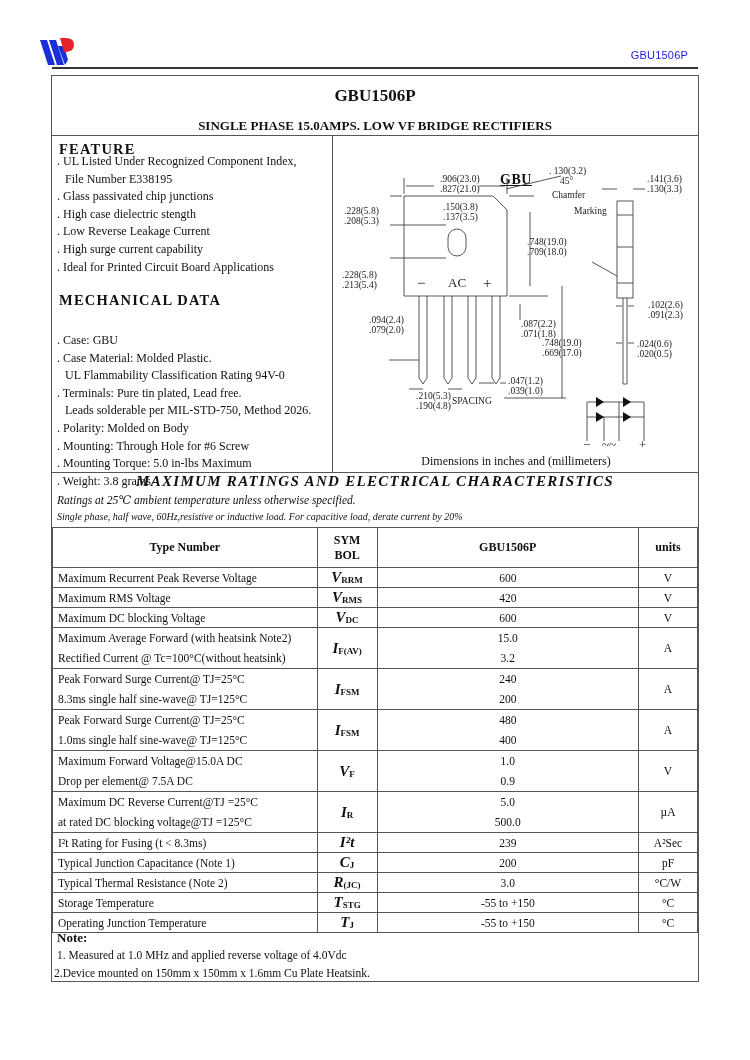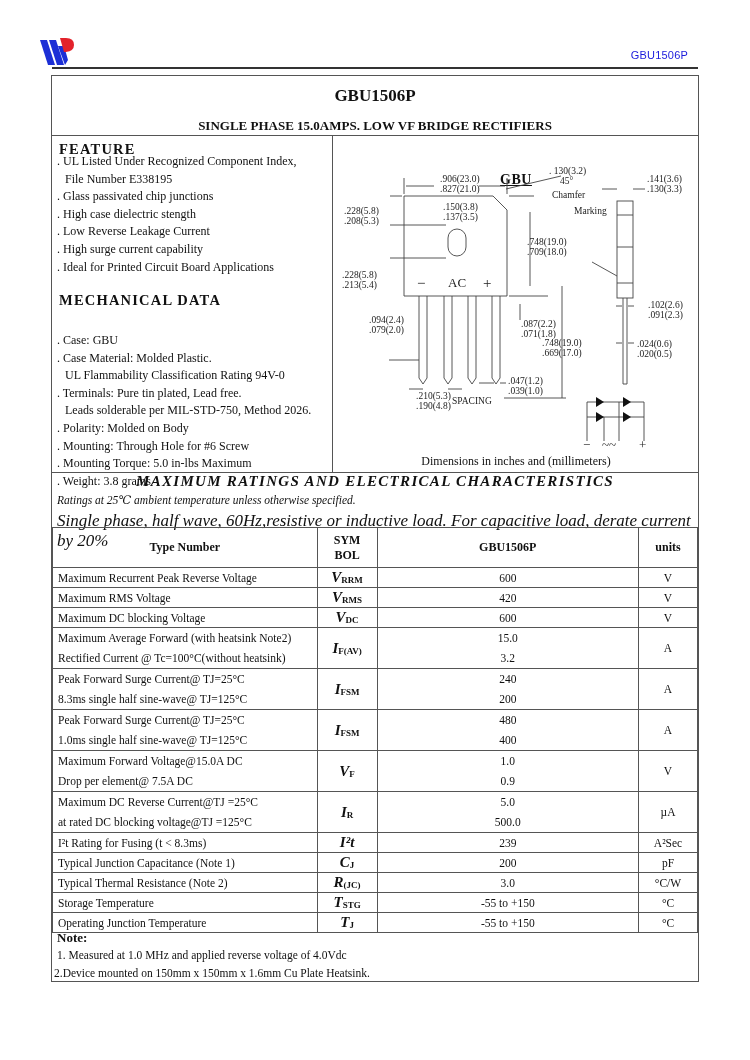--- a/index.html
+++ b/index.html
@@ -31,21 +31,21 @@
 
   .gbu-title { position: absolute; left: 0; width: 100%; top: 4px; text-align: center; font-size: 14px; font-weight: bold; text-decoration: underline; letter-spacing: 0.5px; margin-top: 32px; }
   .dims-caption { position: absolute; left: 0; width: 100%; top: 318px; text-align: center; font-size: 12px; }
   svg.drawing { position: absolute; left: 0; top: 0; width: 364px; height: 336px; }
   svg.drawing text { font-family: "Liberation Serif", serif; font-size: 9.5px; fill: #222; }
 
   
   .ratings-block { position: absolute; left: 0; top: 396px; width: 646px; height: 55px; border-top: 1px solid #555; font-style: italic; }
   .ratings-title { position: absolute; left: 0; width: 100%; top: 0px; text-align: center; font-size: 15px; font-weight: bold; letter-spacing: 1.3px; }
   .ratings-note1 { position: absolute; left: 5px; top: 20px; font-size: 11.5px; }
-  .ratings-note2 { position: absolute; left: 5px; top: 38px; font-size: 17px; }
+  .ratings-note2 { position: absolute; left: 5px; top: 38px; font-size: 10px; }
 
   table.spec { position: absolute; left: 0; top: 451px; width: 646px; border-collapse: collapse; font-size: 11.5px; }
   table.spec td, table.spec th { border: 1px solid #555; }
   table.spec th { font-weight: bold; font-size: 12px; height: 40px; }
   table.spec td.desc { padding-left: 5px; }
   table.spec td.center { text-align: center; }
   .dline { display: flex; justify-content: flex-start; padding-right: 16px; height: 20px; line-height: 20px; }
   .vline { height: 20px; line-height: 20px; }
   .sym { font-weight: bold; font-style: italic; font-size: 15px; }
   .sym sub { font-style: normal; font-size: 9px; vertical-align: -1px; }

